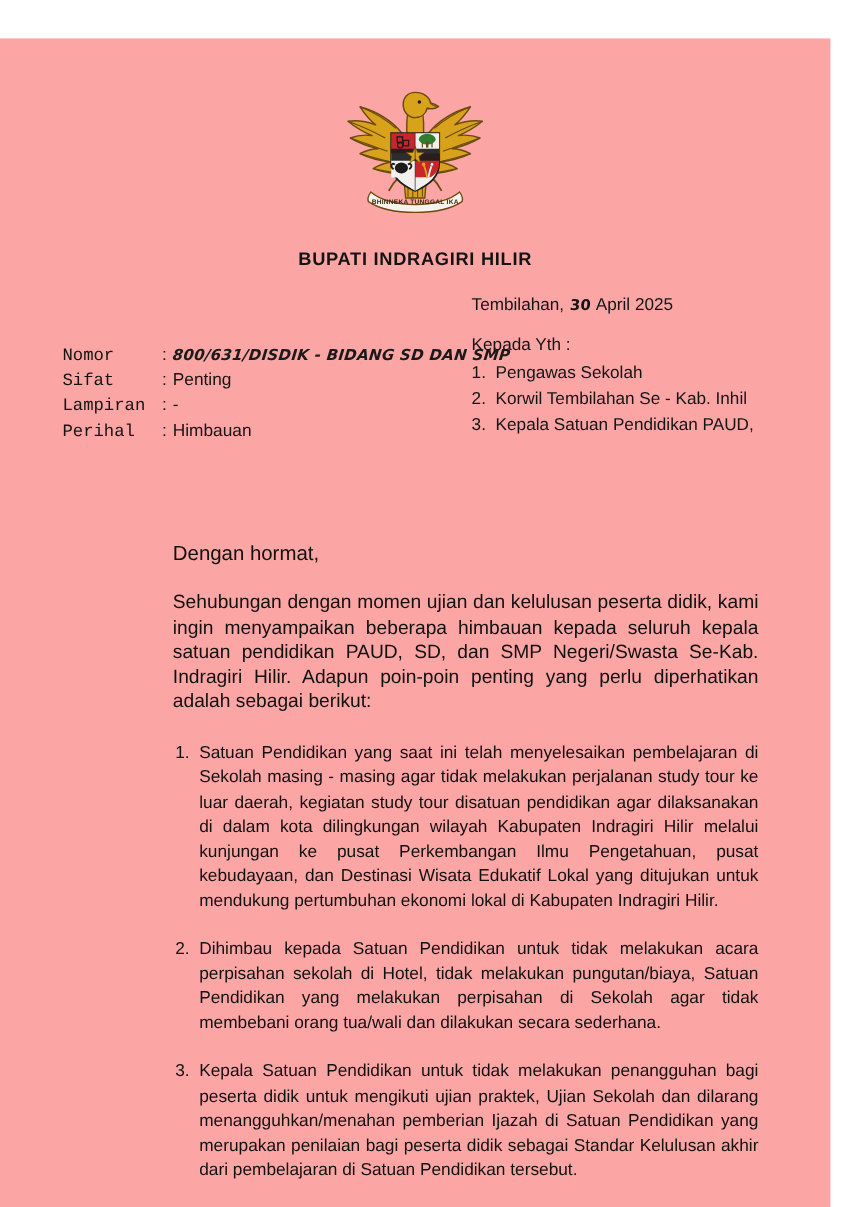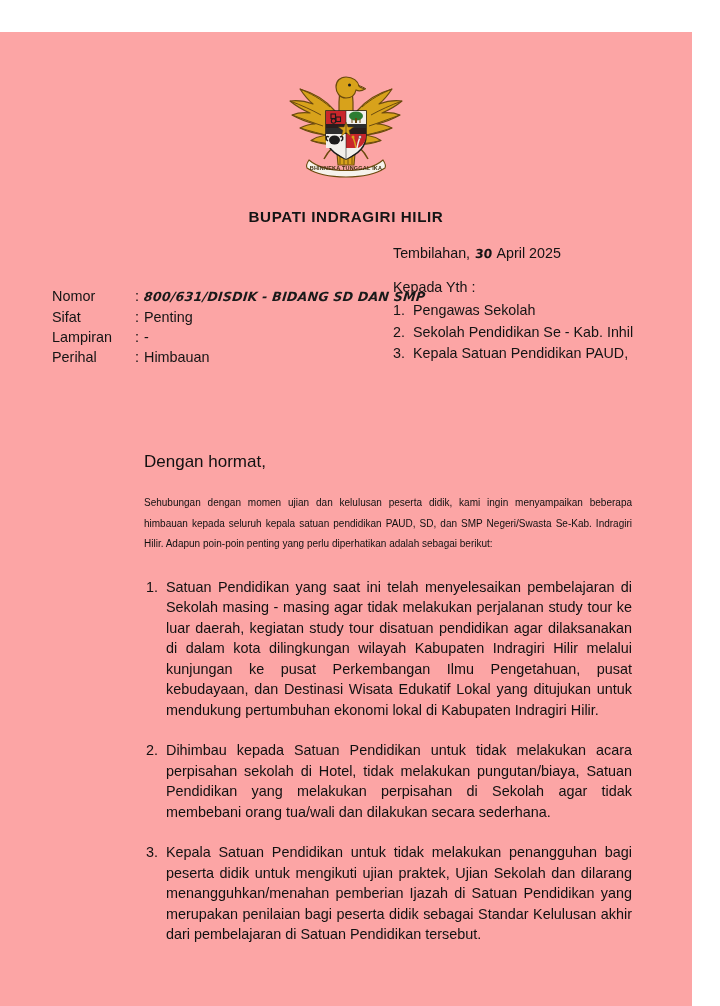--- a/index.html
+++ b/index.html
@@ -61,20 +61,21 @@
   }
   .ref-line {
     display: flex;
     align-items: baseline;
     white-space: nowrap;
   }
   .ref-label {
     width: 83px;
     flex: 0 0 83px;
     color: #141414;
+    font-family: Liberation Mono, monospace;
   }
   .ref-colon {
     width: 9px;
     flex: 0 0 9px;
   }
   .ref-value {
     color: #141414;
   }
   .ref-value.bold {
     font-weight: normal;
@@ -145,21 +146,21 @@
     left: 144px;
     right: 60px;
     top: 420px;
   }
   .salutation {
     font-size: 17px;
     line-height: 20px;
     margin-bottom: 21px;
   }
   .intro-paragraph {
-    font-size: 10px;
+    font-size: 16px;
     line-height: 20.5px;
     text-align: justify;
     text-justify: inter-word;
     margin-bottom: 22px;
   }
 
   .points-list {
     list-style: none;
     margin: 0;
     padding: 0;
@@ -331,21 +332,21 @@
 
       <div class="kepada-label">Kepada Yth :</div>
 
       <ul class="addressee-list">
         <li>
           <span class="addressee-num">1.</span>
           <span class="addressee-text">Pengawas Sekolah</span>
         </li>
         <li>
           <span class="addressee-num">2.</span>
-          <span class="addressee-text">Sekolah Pendidikan Se - Kab. Inhil</span>
+          <span class="addressee-text">Korwil Tembilahan Se - Kab. Inhil</span>
         </li>
         <li>
           <span class="addressee-num">3.</span>
           <span class="addressee-text">Kepala Satuan Pendidikan PAUD,</span>
         </li>
       </ul>
 
 
     </div>
   </div>

